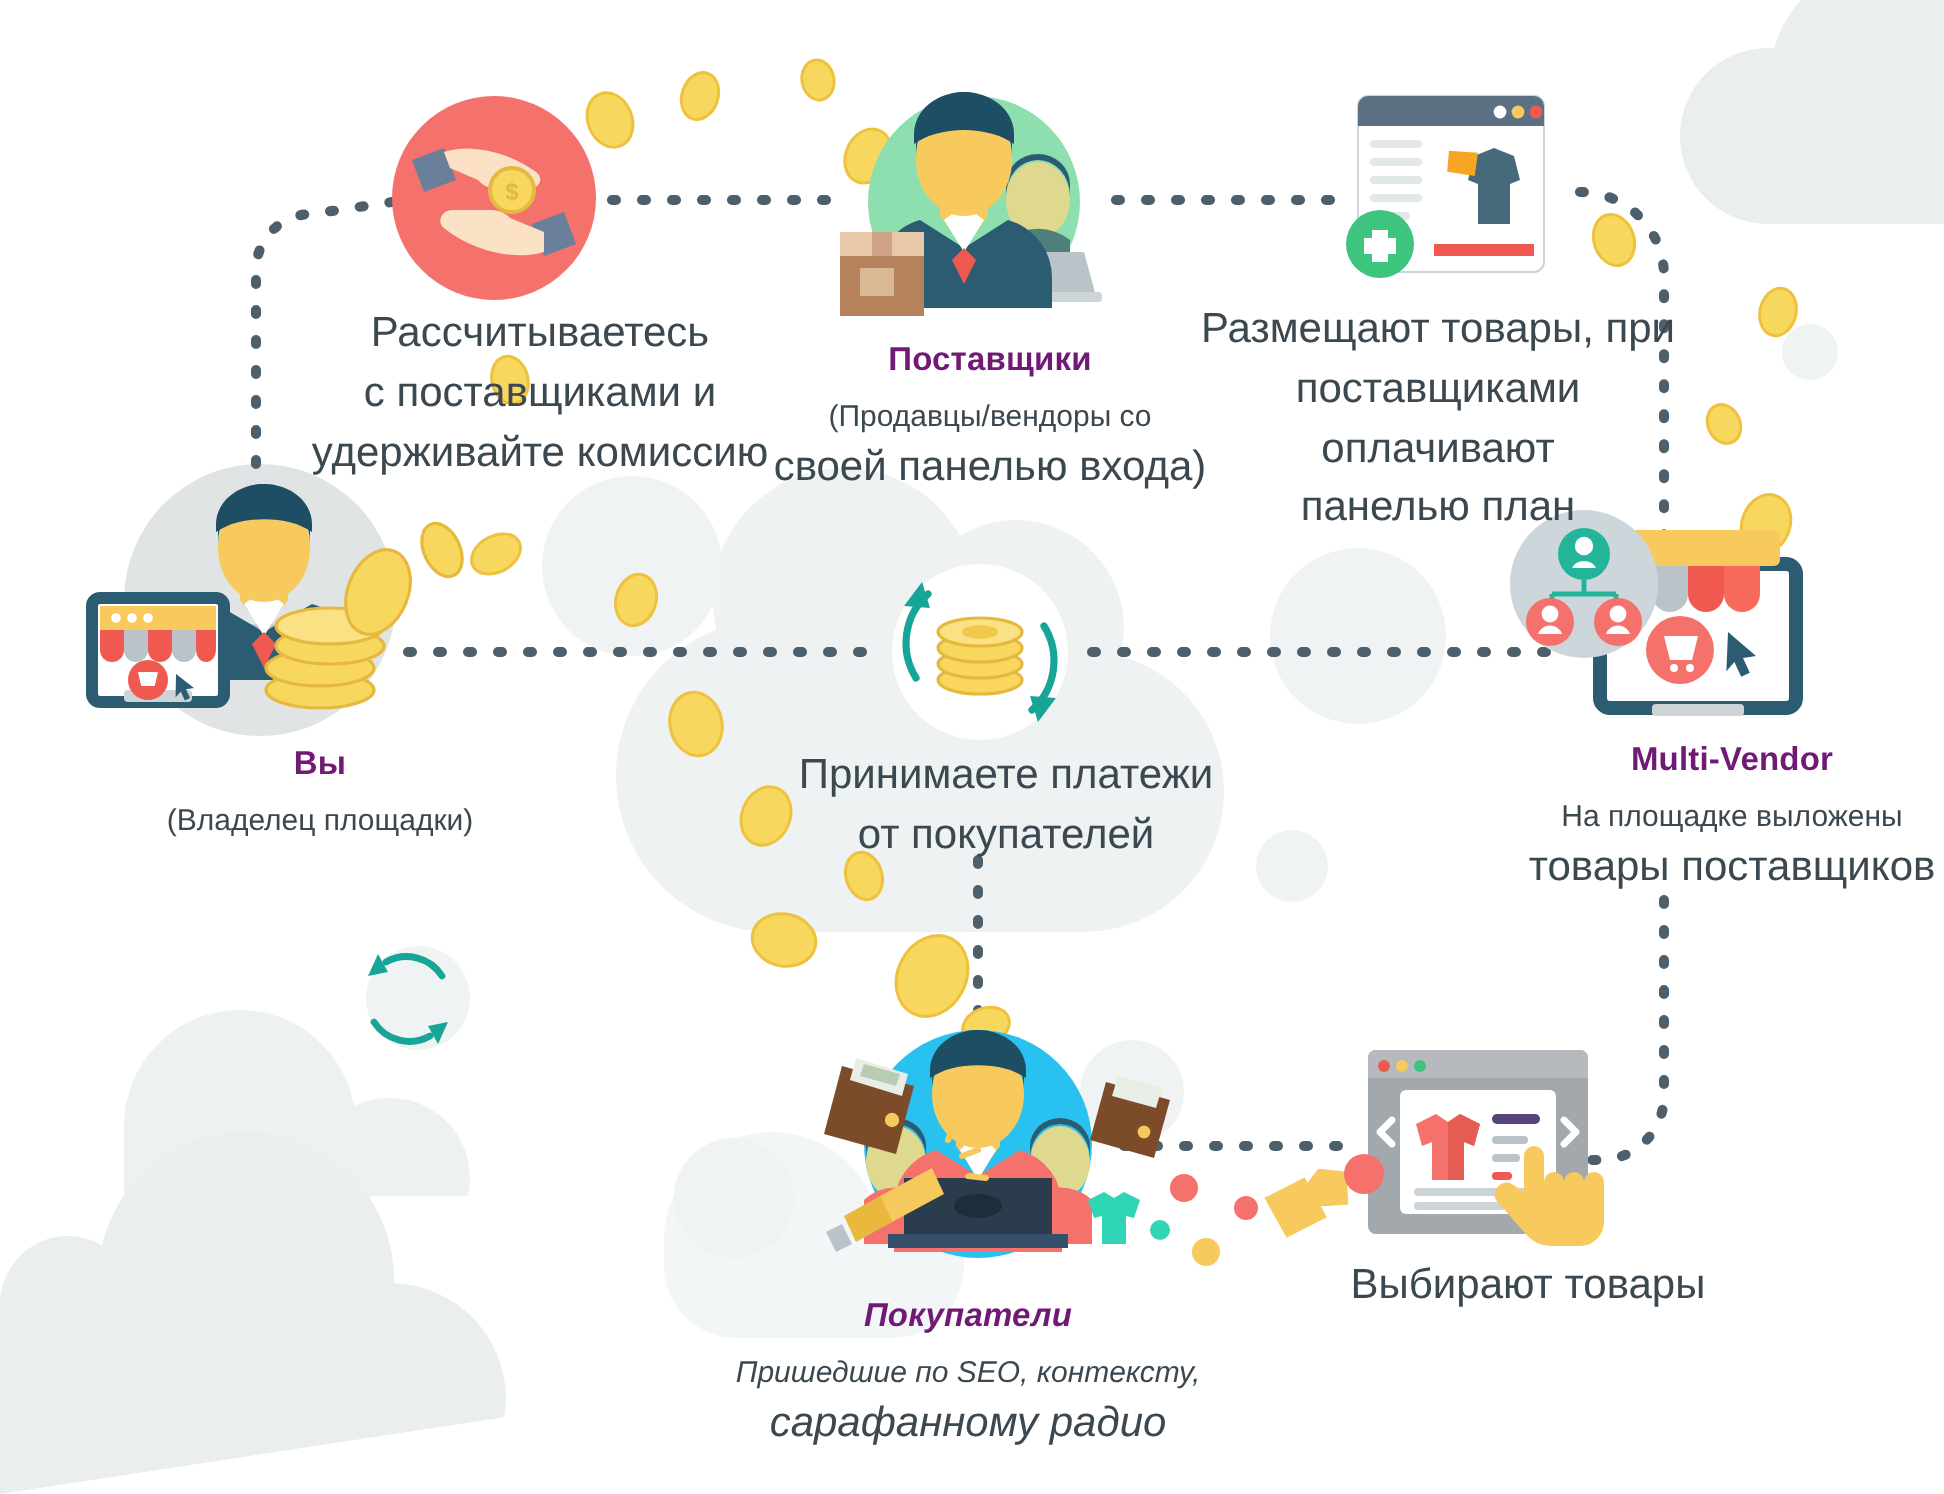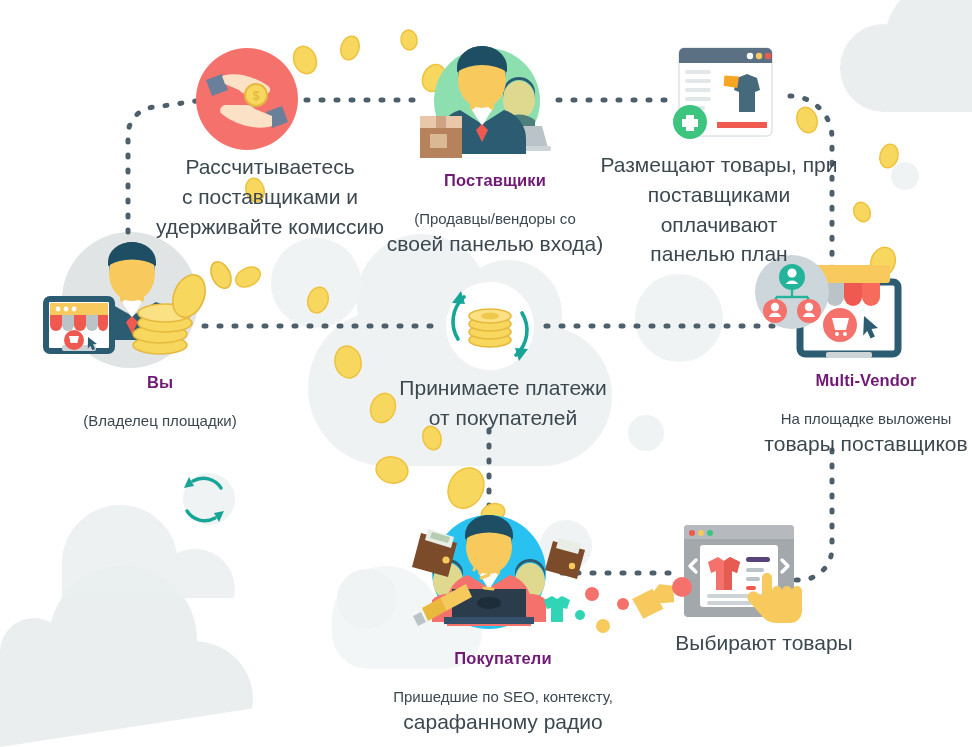--- a/index.html
+++ b/index.html
@@ -14,34 +14,34 @@
   #bg{z-index:1}
   #links{z-index:2}
   #icons{z-index:3}
   .node{position:absolute;z-index:4;text-align:center;}
   .title{
     font-size:16.5px;font-weight:bold;color:#701a75;
     letter-spacing:.1px;line-height:1.25;white-space:nowrap;
   }
   .sub{
     font-size:15px;color:#3c4850;line-height:1.42;
-    margin-top:17px;font-weight:normal;
+    margin-top:7px;font-weight:normal;
   }
   .caption{
     font-size:21px;color:#3c4850;line-height:1.42;font-weight:normal;
   }
   
   #n-you    {left:32px;  top:372px; width:256px;}
   #n-commis {left:140px; top:152px; width:260px;}
   #n-supp   {left:360px; top:170px; width:270px;}
   #n-post   {left:590px; top:150px; width:258px;}
   #n-mv     {left:760px; top:370px; width:212px;}
   #n-pay    {left:378px; top:373px; width:250px;}
   #n-choose {left:648px; top:628px; width:232px;}
-  #n-buy    {left:358px; top:648px; width:290px;}
+  #n-buy    {left:339px; top:648px; width:290px;font-style:italic;}
 </style>
 </head>
 <body>
 
 <div id="stage">
 
   <svg id="bg" class="layer" viewBox="0 0 972 747">
     <g fill="#eaeeee">
 
       <path d="M972 0 L972 112 L884 112 a44 44 0 0 1 0-88 a10 10 0 0 1 3 .4 a58 58 0 0 1 56-43 a58 58 0 0 1 12 1.3 Z"></path>

